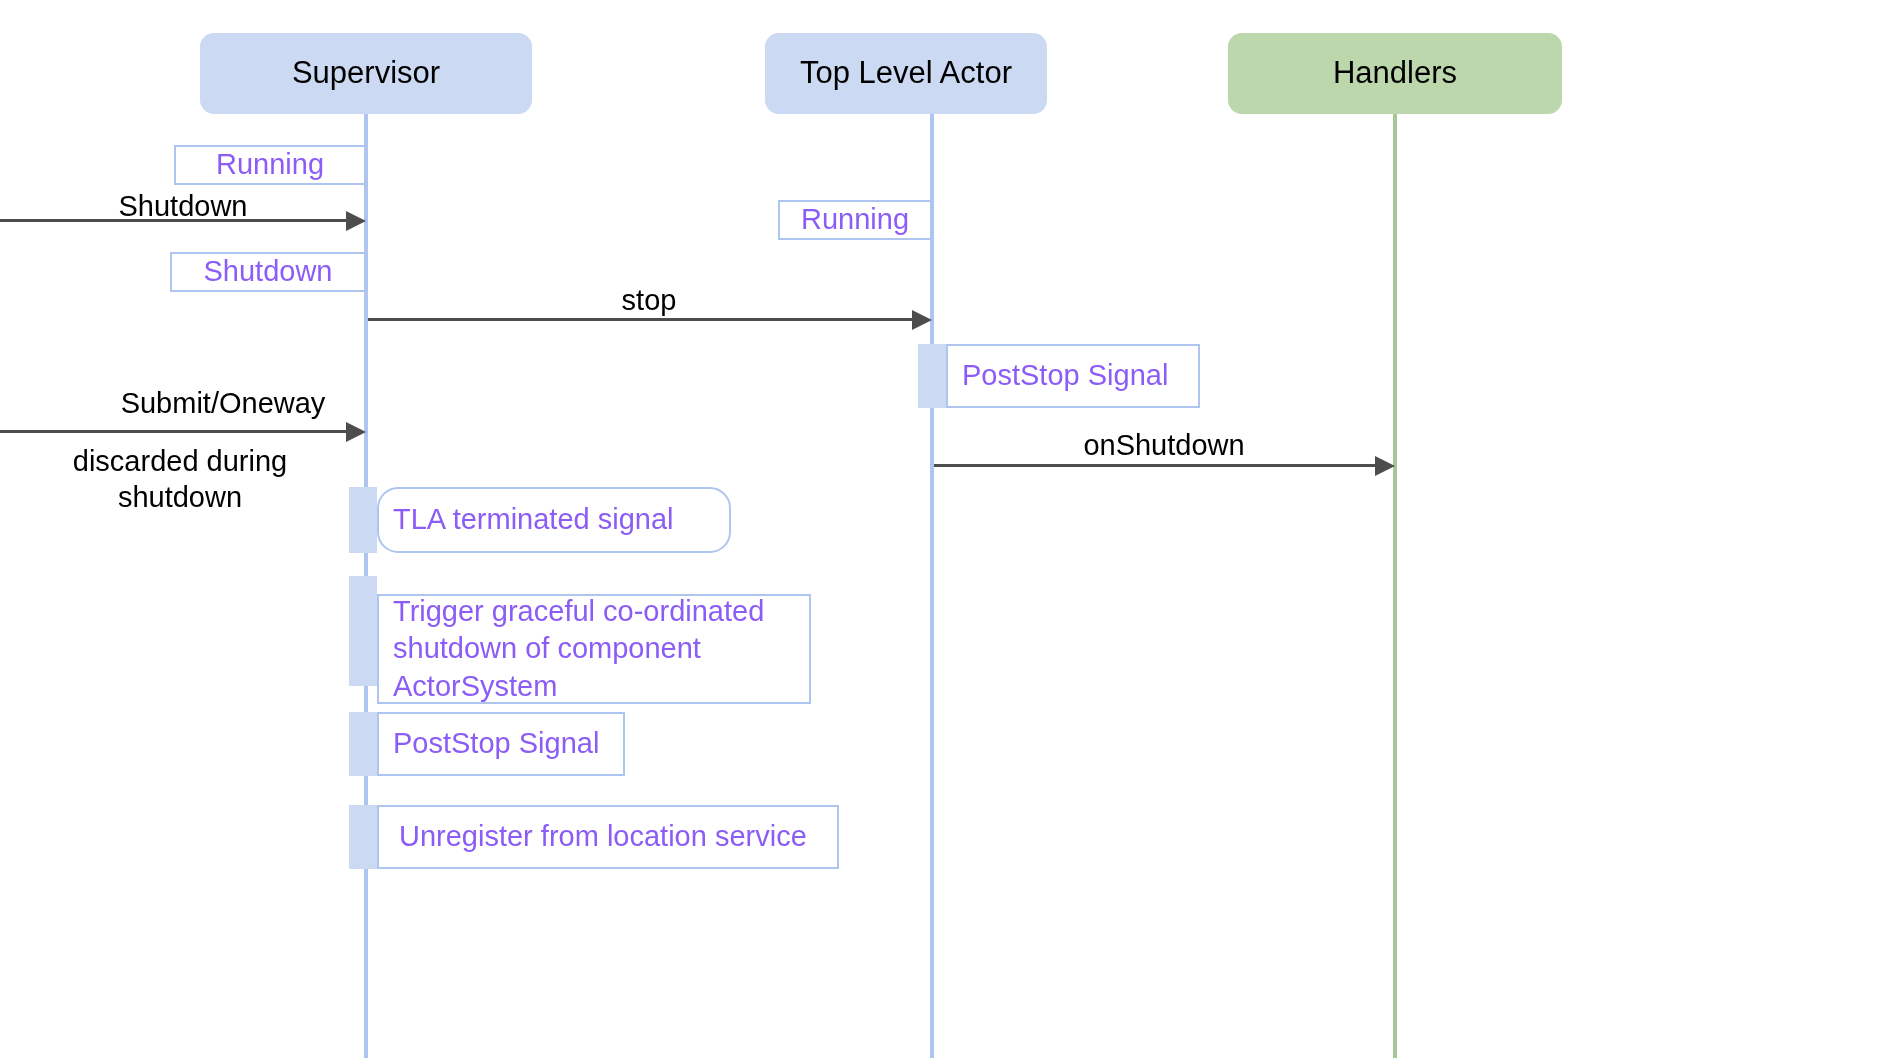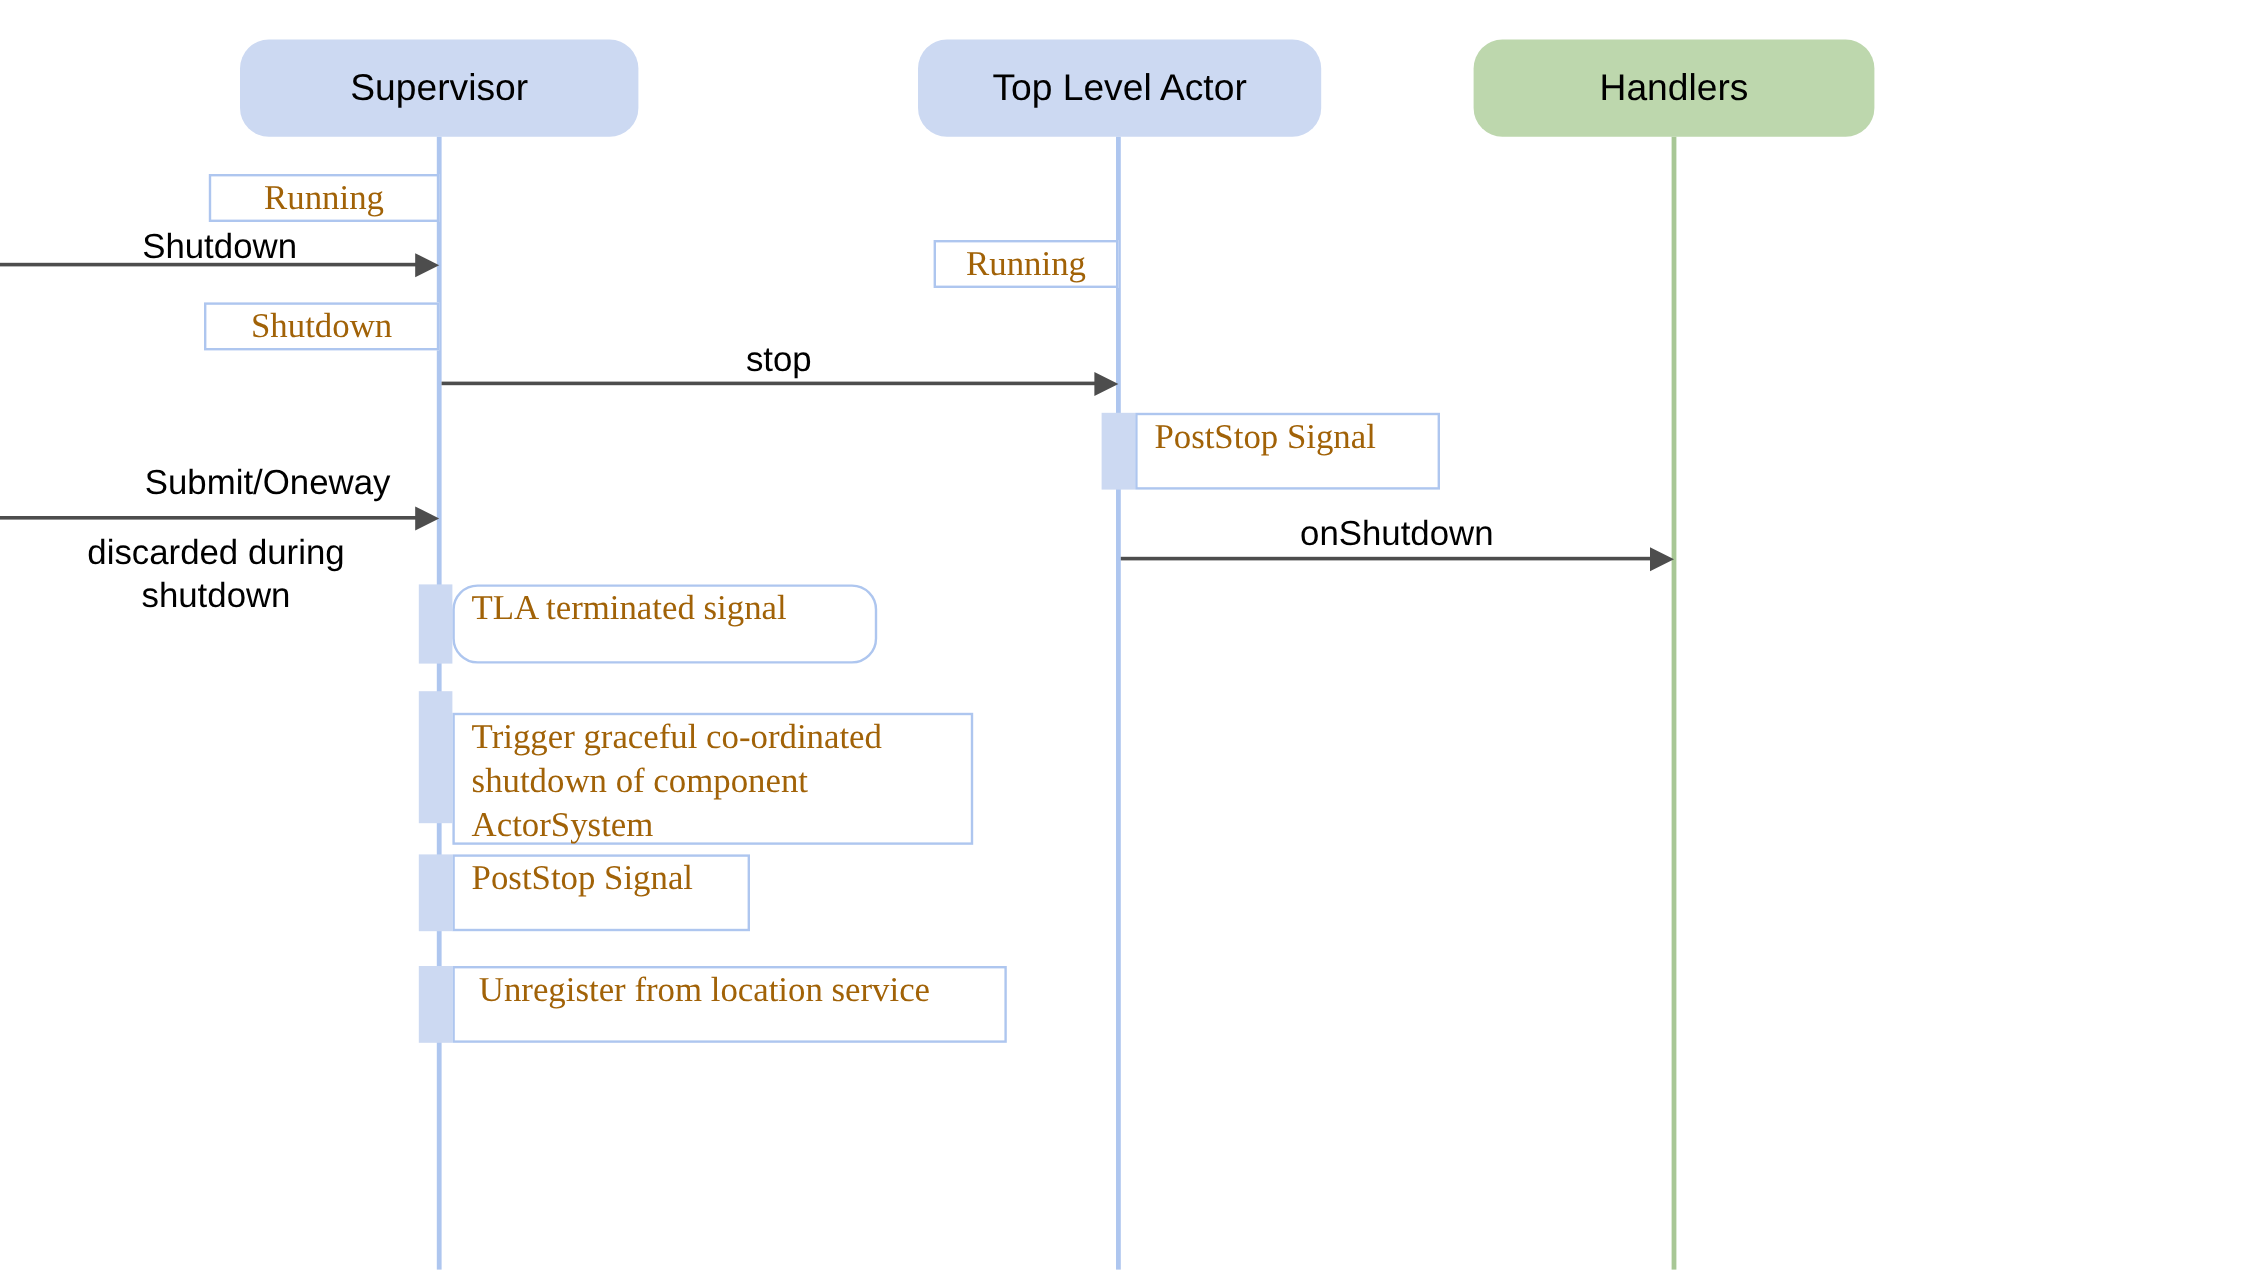--- a/index.html
+++ b/index.html
@@ -8,21 +8,21 @@
     width:1886px;height:1058px;
     background:#ffffff;
     font-family:"Liberation Sans", sans-serif;
     overflow:hidden;
   }
   #canvas{position:relative;width:1886px;height:1058px;background:#ffffff;}
 
   
   .participant{
     position:absolute;
-    border-radius:24px;
+    border-radius:14px;
     display:flex;align-items:center;justify-content:center;
     font-size:31px;color:#000000;
     box-sizing:border-box;
     line-height:1.1;
   }
   .participant.blue{background:#ccd9f2;}
   .participant.green{background:#bdd7ad;}
 
   
   .lifeline{position:absolute;width:4px;}
@@ -31,26 +31,25 @@
 
   
   .activation{position:absolute;width:28px;background:#ccd9f2;}
 
   
   .note{
     position:absolute;
     background:#ffffff;
     border:2px solid #aec6ef;
     box-sizing:border-box;
-    display:flex;align-items:flex-start;
+    display:flex;align-items:center;
     padding-left:14px;
-    font-size:29px;color:#a16207;
+    font-size:29px;color:#8b5cf6;
     line-height:1.28;
     white-space:pre-line;
-    font-family:Liberation Serif, serif;
   }
   .note.center{justify-content:center;padding-left:0;text-align:center;}
 
   
   .msgline{position:absolute;height:3px;background:#4d4d4d;}
   .arrowhead{
     position:absolute;
     width:0;height:0;
     border-top:10px solid transparent;
     border-bottom:10px solid transparent;
@@ -66,21 +65,21 @@
 </style>
 </head>
 <body>
 
 <div id="canvas">
 
   <div class="participant blue" style="left:200px;top:33px;width:332px;height:81px;">
     <span>Supervisor</span>
   </div>
 
-  <div class="participant blue" style="left:765px;top:33px;width:336px;height:81px;">
+  <div class="participant blue" style="left:765px;top:33px;width:282px;height:81px;">
     <span>Top Level Actor</span>
   </div>
 
   <div class="participant green" style="left:1228px;top:33px;width:334px;height:81px;">
     <span>Handlers</span>
   </div>
 
   <div class="lifeline blue" style="left:364px;top:114px;height:944px;"></div>
   <div class="lifeline blue" style="left:930px;top:114px;height:944px;"></div>
   <div class="lifeline green" style="left:1393px;top:114px;height:944px;"></div>

